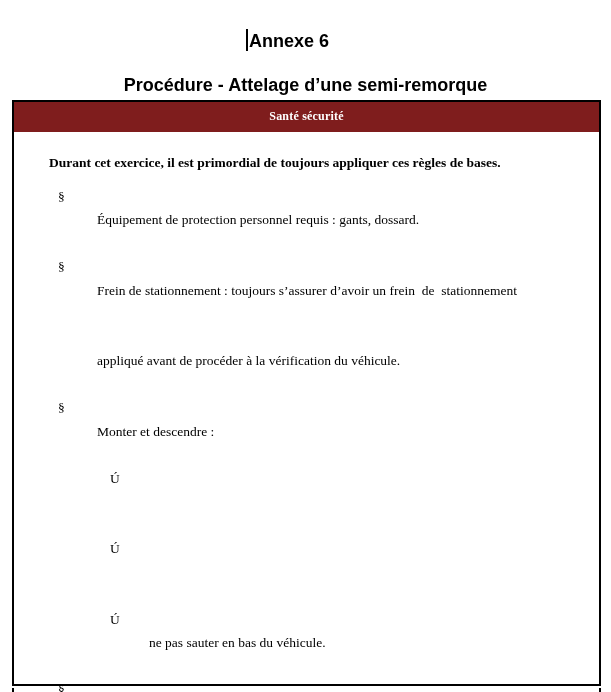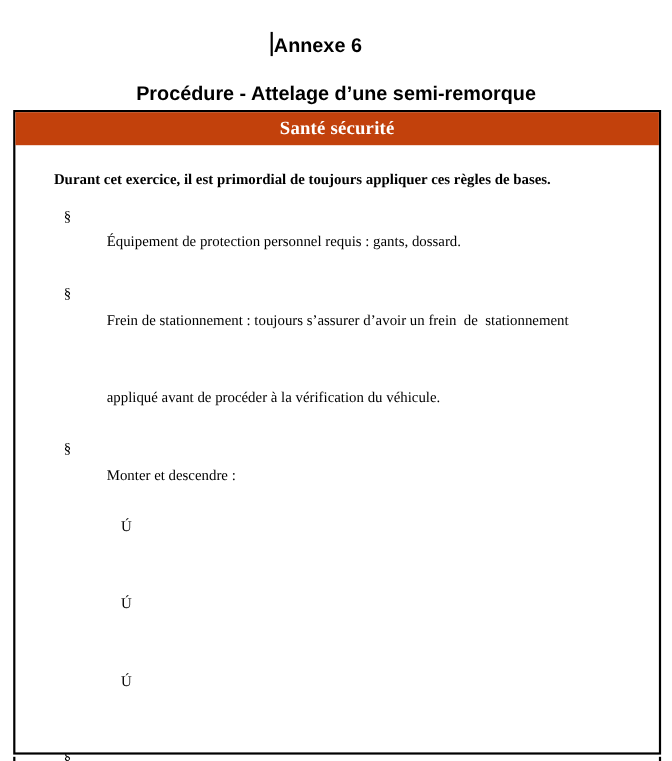--- a/index.html
+++ b/index.html
@@ -17,22 +17,22 @@
   .title-procedure{top:73px;}
   .text-cursor{
     display:inline-block;width:2px;height:22px;background:#000;
     vertical-align:-4px;margin-right:1px;
   }
   .panel{
     position:absolute;left:12px;top:100px;width:589px;height:586px;
     box-sizing:border-box;border:2px solid #000;background:#fff;
   }
   .panel-header{
-    height:30px;background:#c2410c;color:#fff;text-align:center;
-    font-weight:700;font-size:17px;line-height:29px;letter-spacing:.2px;
+    height:30px;background:#7f1d1d;color:#fff;text-align:center;
+    font-weight:700;font-size:12px;line-height:29px;letter-spacing:.2px;
     white-space:pre;
   }
   .panel-body{position:relative;font-size:13.5px;line-height:23.5px;}
   .intro{
     margin:19px 0 10px 0;padding-left:35px;font-weight:700;white-space:pre;
   }
   .row{position:relative;padding-left:56px;white-space:pre-wrap;}
   .row .bullet{position:absolute;left:44px;top:0;font-weight:400;}
   .row.cont{}
   .row.sub{padding-left:108px;}
@@ -74,21 +74,21 @@
       <div class="row">
         <span class="bullet">§</span><span class="b">Monter et descendre</span><span> :</span>
       </div>
       <div class="row sub">
         <span class="bullet">Ú</span>
       </div>
       <div class="row sub">
         <span class="bullet">Ú</span>
       </div>
       <div class="row sub">
-        <span class="bullet">Ú</span>
+        <span class="bullet">Ú</span><span>ne pas sauter en bas du véhicule.</span>
       </div>
 
       <div class="row">
         <span class="bullet">§</span>
       </div>
 
     </div>
   </div>
 
   <div class="panel-stub"></div>

